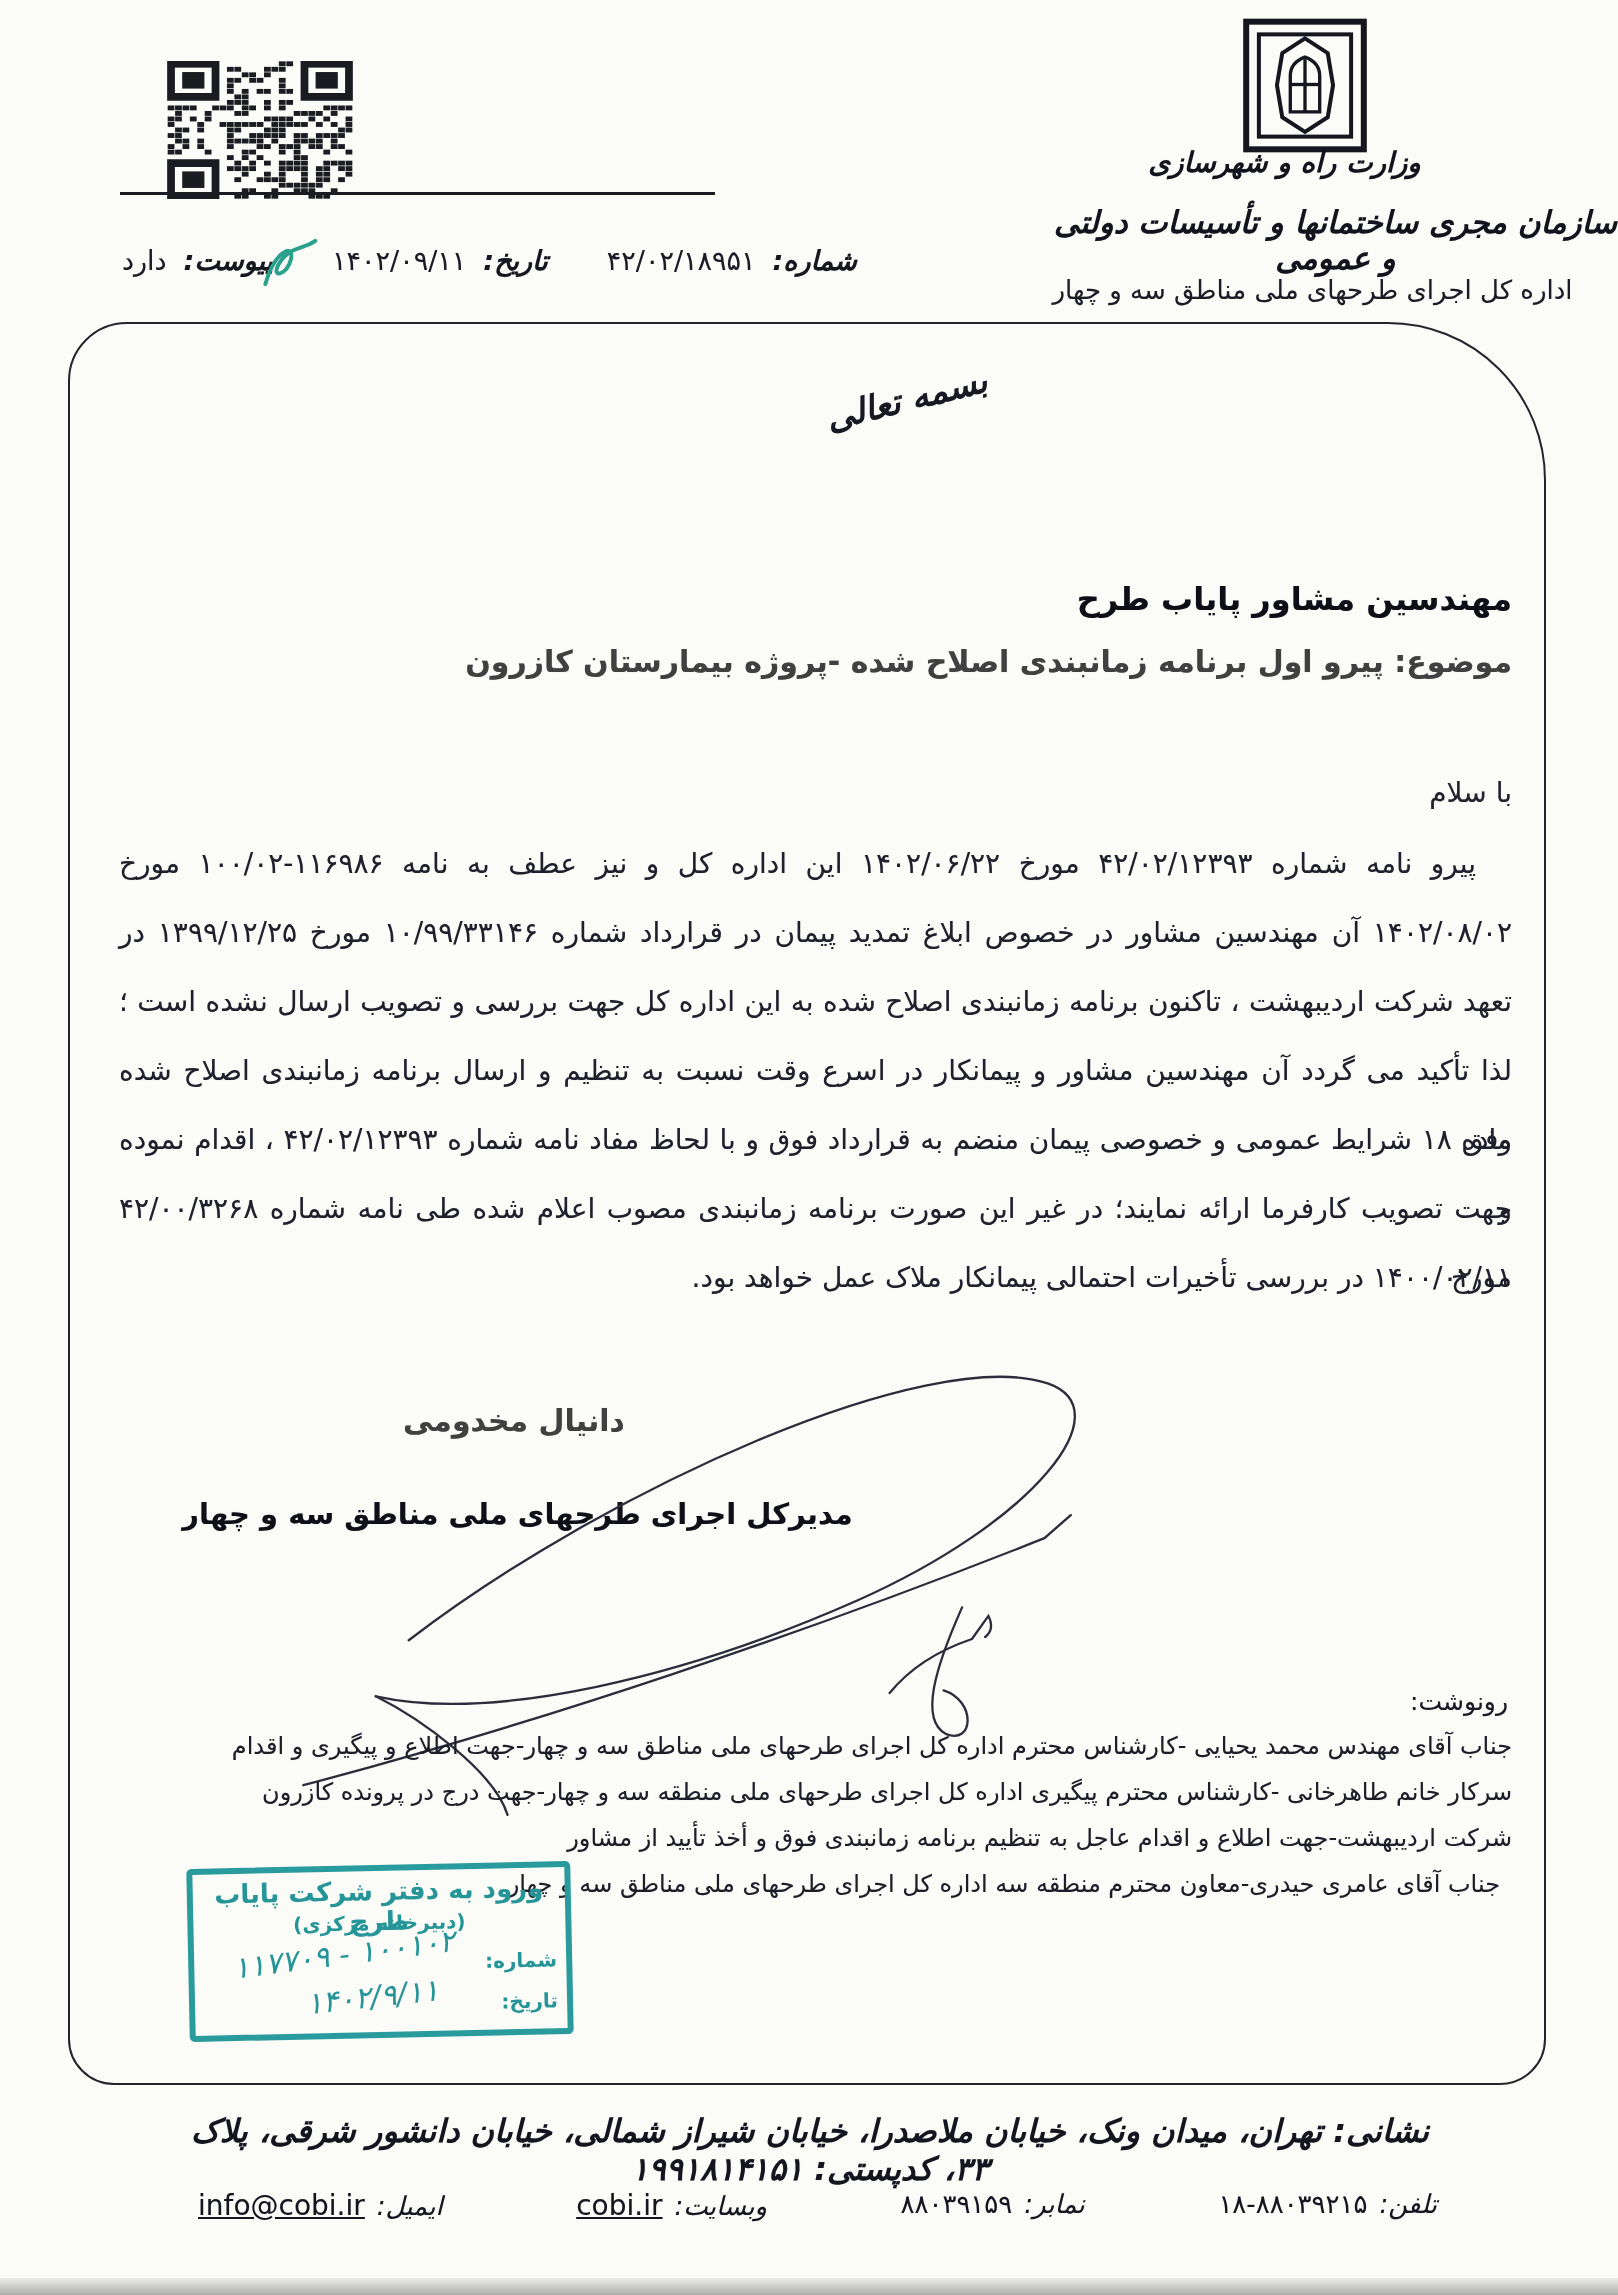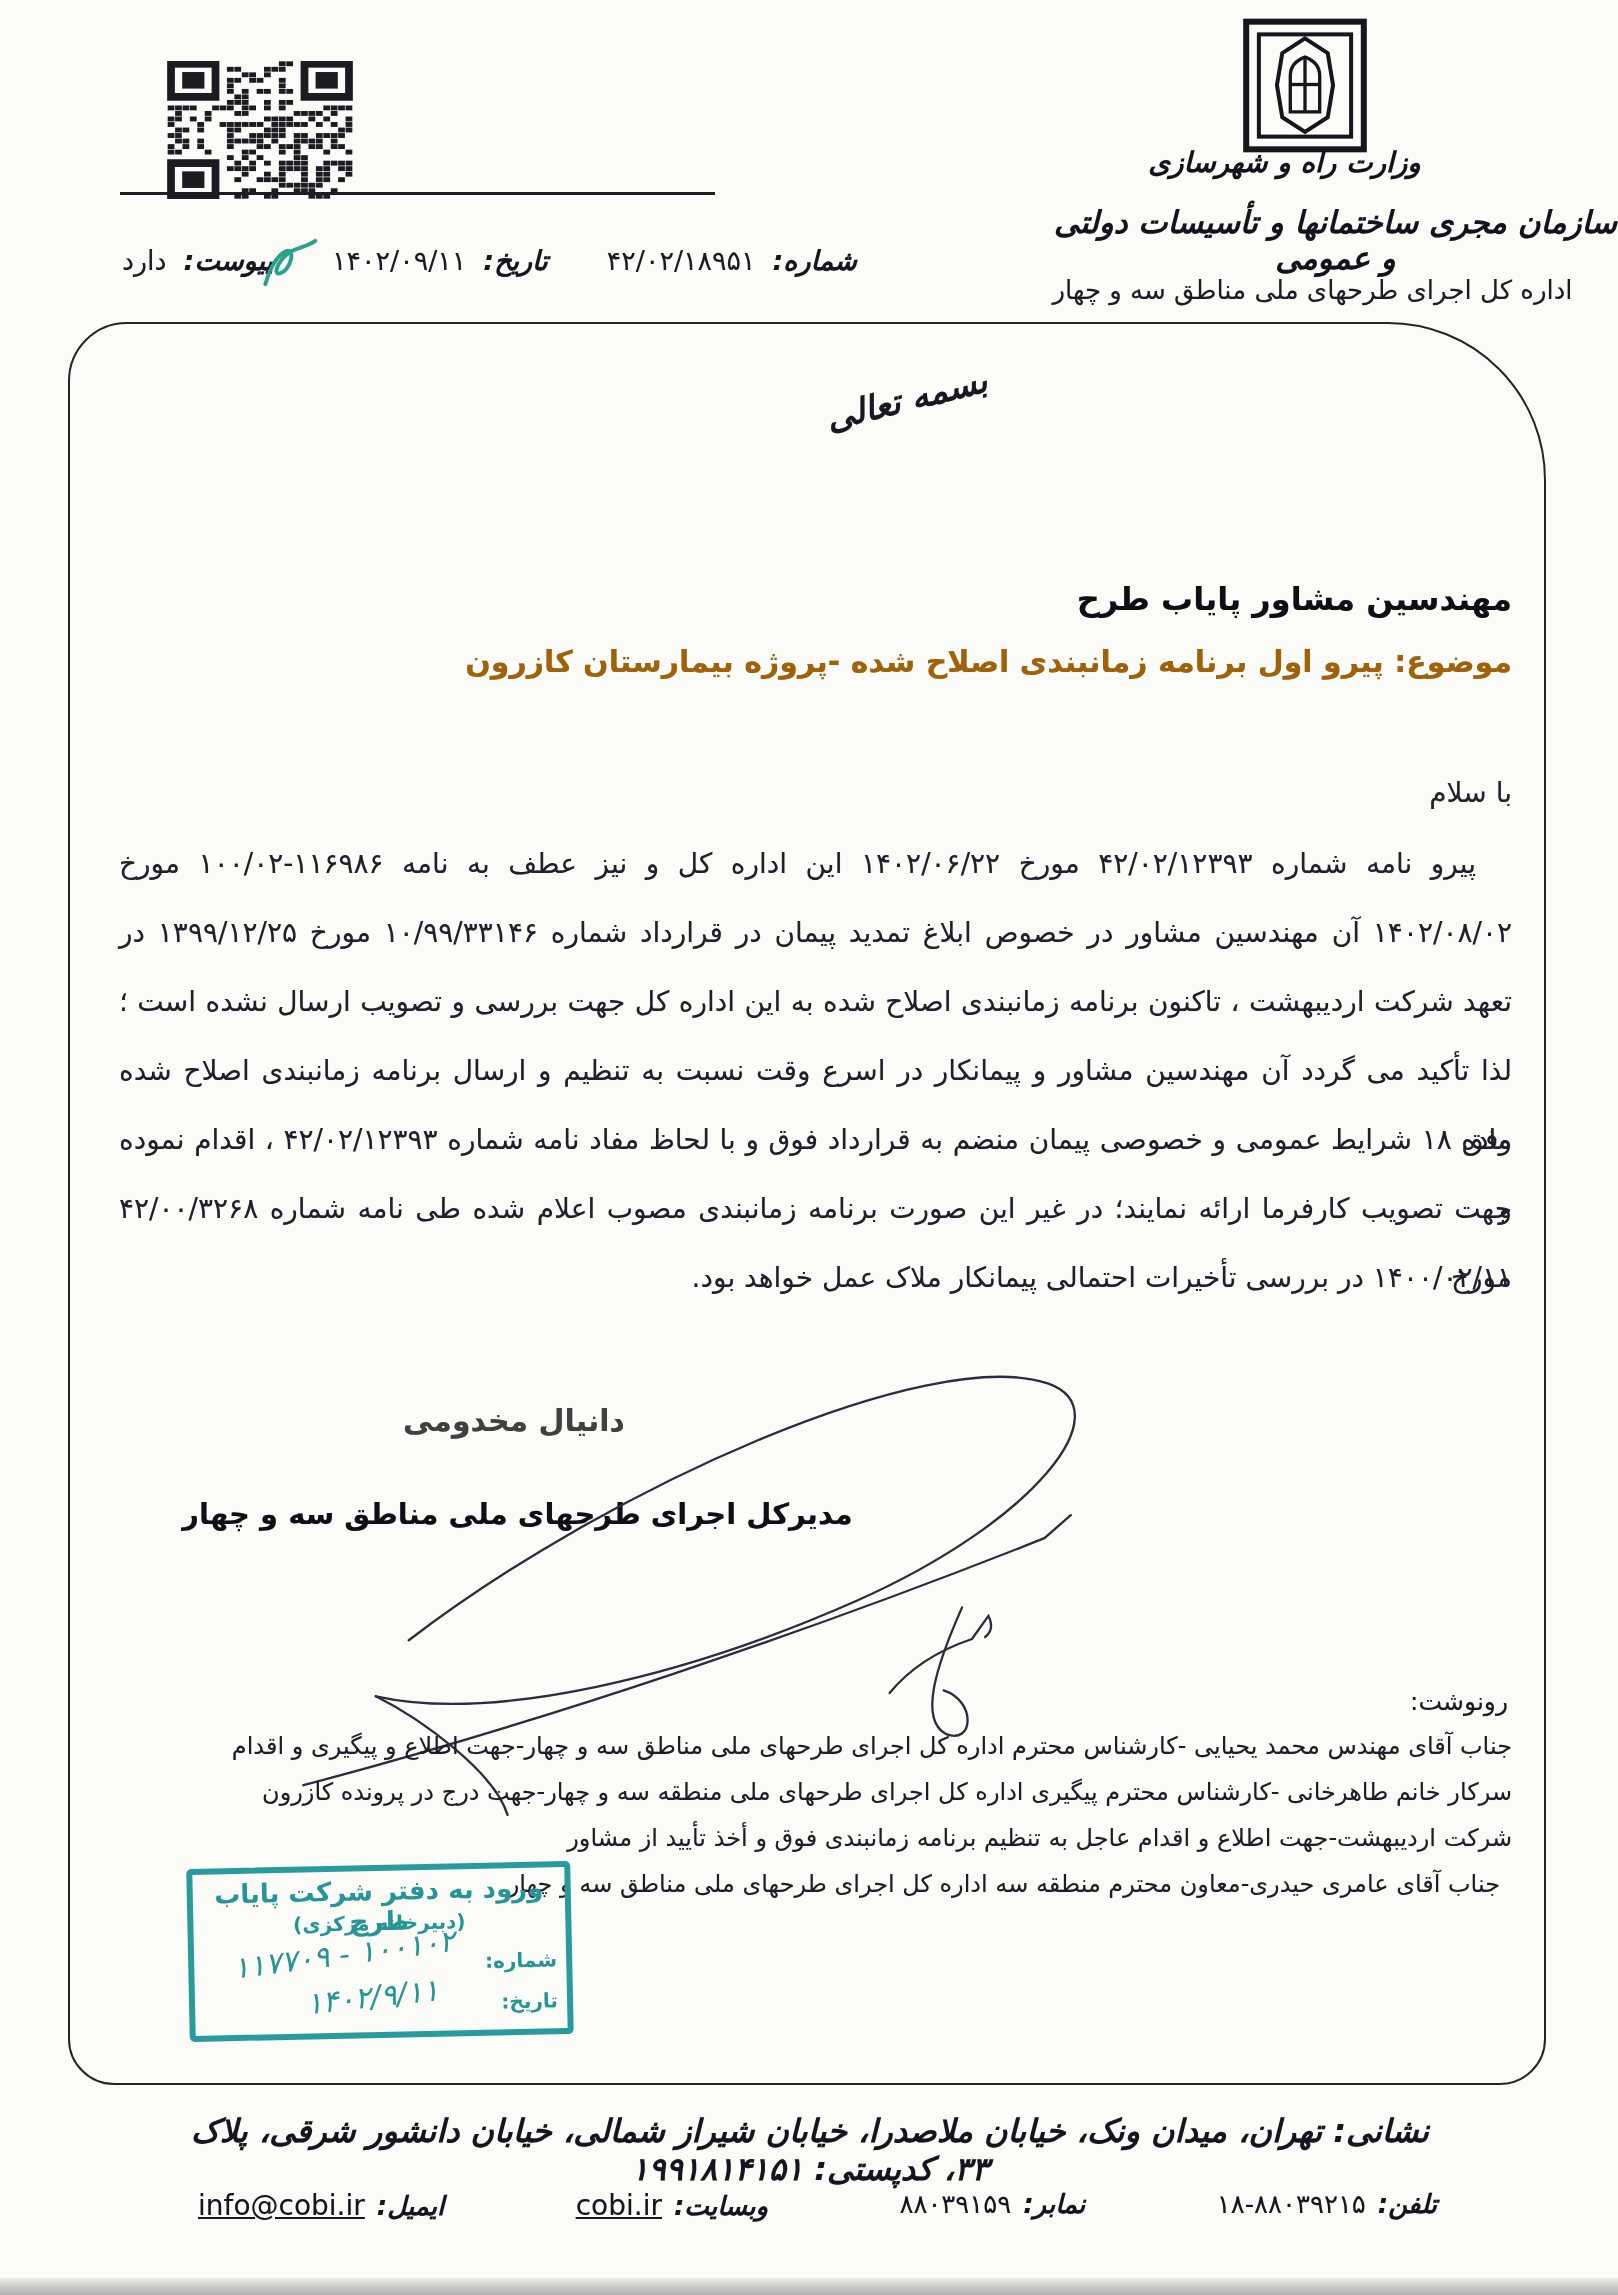--- a/index.html
+++ b/index.html
@@ -20,21 +20,21 @@
   .h3{font-size:26px;font-weight:normal;color:#1c1c26;}
   .divider{background:#1c1c24;height:3.3px;}
   .meta-row{display:flex;direction:rtl;justify-content:space-between;align-items:baseline;}
   .meta-group{display:flex;direction:rtl;gap:17px;align-items:baseline;}
   .meta-lbl{font-size:27px;font-style:italic;font-weight:bold;color:#16161f;}
   .meta-val{font-size:27px;color:#1b1b26;}
   
   .frame{border:2.6px solid #24242c;border-radius:59px 158px 46px 46px;}
   .bismillah{font-size:34px;font-weight:bold;font-style:italic;transform:rotate(-14deg);text-align:center;color:#181822;}
   .recipient{font-size:32px;font-weight:bold;text-align:right;color:#0e0e16;}
-  .subject{font-size:30px;font-weight:bold;text-align:right;color:#a16207;}
+  .subject{font-size:30px;font-weight:bold;text-align:right;color:#404040;}
   .salutation{font-size:28px;text-align:right;}
   .bline{
     font-size:28px;height:69px;line-height:69px;direction:rtl;
     text-align:justify;text-align-last:justify;white-space:normal;color:#20202c;margin-left:35px;
   }
   .bline.first{padding-right:36px;}
   .bline.last{text-align-last:right;}
   
   .signer-name{font-size:30px;font-weight:bold;text-align:center;color:#404040;}
   .signer-title{font-size:29px;font-weight:bold;text-align:center;color:#0f0f17;}
@@ -46,21 +46,21 @@
   .stamp{border:6px solid #2a9b9d;border-radius:5.3px;transform:rotate(-1.2deg);}
   .stamp *{color:#259598;}
   .stamp-l1{font-size:26px;font-weight:bold;text-align:center;}
   .stamp-l2{font-size:20px;font-weight:bold;text-align:center;}
   .stamp-lbl{font-size:20px;font-weight:bold;}
   .stamp-hand{font-size:30px;letter-spacing:3.3px;font-style:italic;}
   
   .f-address{font-size:32px;font-weight:bold;font-style:italic;text-align:center;color:#15151f;}
   .f-contacts{display:flex;direction:rtl;justify-content:space-between;font-size:26px;color:#15151f;}
   .f-pair{display:flex;direction:rtl;gap:12px;align-items:baseline;}
-  .f-lbl{font-style:italic;font-weight:bold;}
+  .f-lbl{font-style:italic;font-weight:normal;}
   .f-val{font-size:26px;}
   .f-val.latin{direction:ltr;font-size:28px;text-decoration:underline;}
   .scan-edge{left:0;right:0;bottom:0;height:17px;background:linear-gradient(#ececea,#aeaeac);}
 </style>
 </head>
 <body>
 
 <svg id="qr" class="abs" style="left:167px;top:61px;" width="186" height="138" viewBox="0 0 282 210">
     <rect x="169.7" y="0.5" width="10.3" height="7.4" fill="#1b1b22"></rect>
     <rect x="181.0" y="0.5" width="10.3" height="7.4" fill="#1b1b22"></rect>

